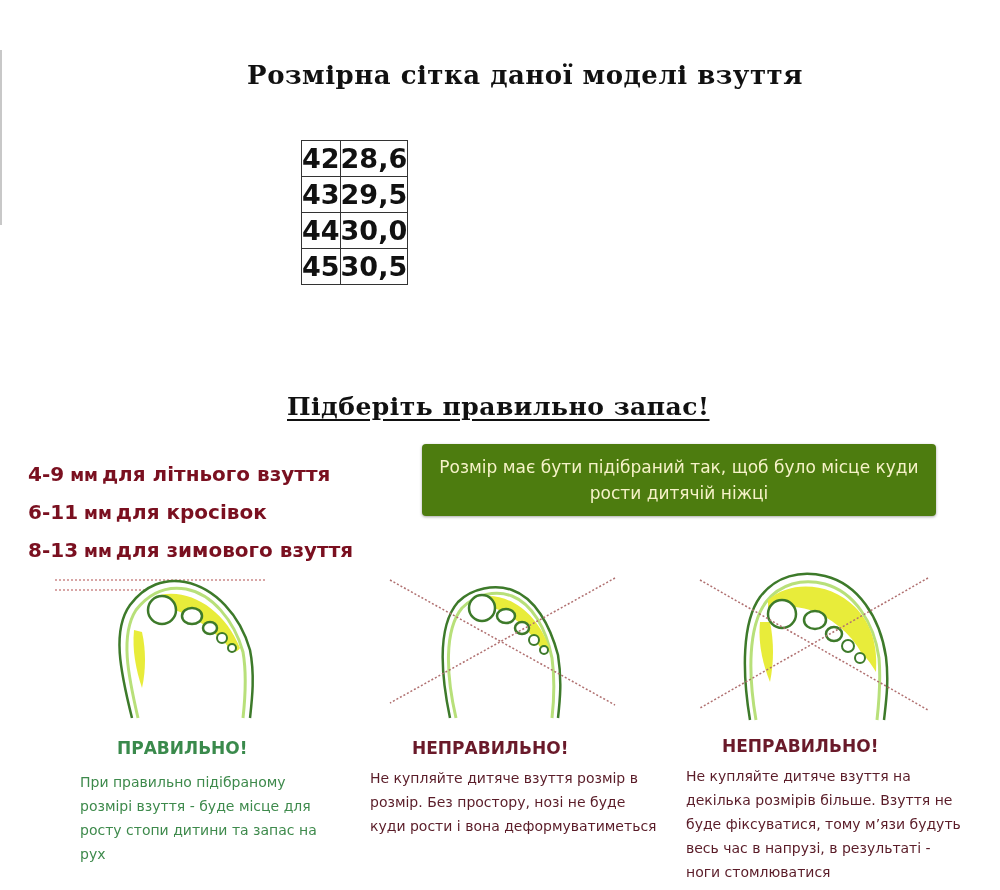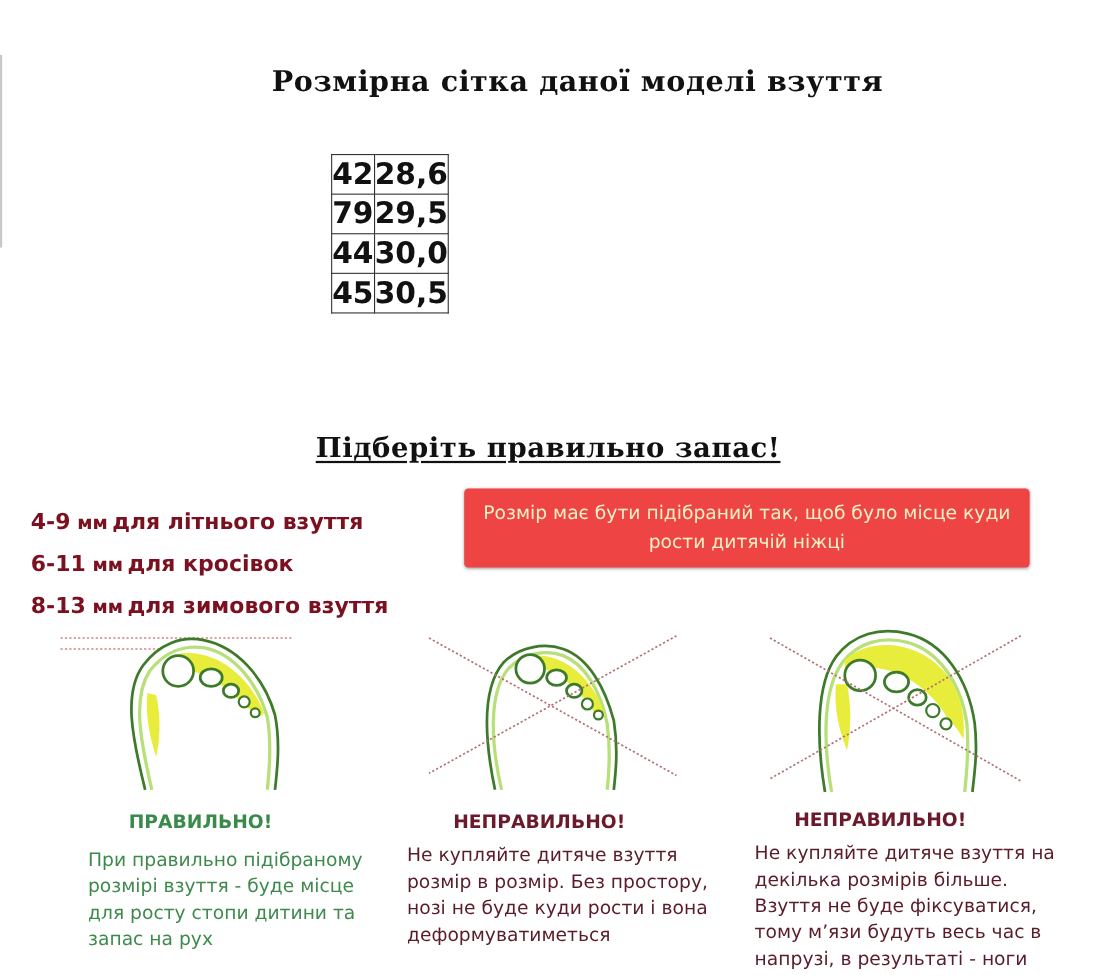--- a/index.html
+++ b/index.html
@@ -11,45 +11,45 @@
   table.sizes th.c1 { width: 148px; height: 40px; font-family: "DejaVu Serif", serif; font-size: 26px; font-weight: bold; }
   table.sizes th.c2 { width: 276px; height: 40px; font-family: "DejaVu Serif", serif; font-size: 18px; font-weight: bold; }
   table.sizes td { height: 35px; font-family: "DejaVu Sans", sans-serif; font-weight: bold; font-size: 27px; line-height: 35px; }
   table.sizes tr:last-child td { border-bottom: 1.5px solid #333; text-align: center; }
   .subtitle { position: absolute; left: 287px; top: 392px; font-family: "DejaVu Serif", serif; font-weight: bold; font-size: 25px; color: #111; text-decoration: underline; text-underline-offset: 4px; text-decoration-thickness: 2px; letter-spacing: 0.5px; }
   .allowances { position: absolute; left: 28px; top: 455px; color: #7a1020; font-family: "DejaVu Sans", sans-serif; font-weight: bold; }
   .allowance { height: 38px; line-height: 38px; white-space: nowrap; }
   .allowance .range { font-size: 20px; }
   .allowance .unit { font-size: 17px; margin: 0 4px 0 6px; }
   .allowance .desc { font-size: 20px; }
-  .green-box { position: absolute; left: 422px; top: 444px; width: 514px; height: 72px; background: #ef4444; border-radius: 4px; box-shadow: 0 1px 3px rgba(0,0,0,0.35); color: #f6f2c8; font-family: "DejaVu Sans", sans-serif; font-size: 17px; text-align: center; display: flex; align-items: center; justify-content: center; line-height: 26px; padding: 0 10px; box-sizing: border-box; }
+  .green-box { position: absolute; left: 422px; top: 444px; width: 514px; height: 72px; background: #4d7c0f; border-radius: 4px; box-shadow: 0 1px 3px rgba(0,0,0,0.35); color: #f6f2c8; font-family: "DejaVu Sans", sans-serif; font-size: 17px; text-align: center; display: flex; align-items: center; justify-content: center; line-height: 26px; padding: 0 10px; box-sizing: border-box; }
   .foot-panel { position: absolute; top: 570px; }
   .foot-panel svg { display: block; }
   .verdict { position: absolute; font-family: "DejaVu Sans", sans-serif; font-weight: bold; font-size: 17px; }
   .verdict.good { color: #3a8a4c; text-align: center; }
   .verdict.bad { color: #6a1a2a; }
-  .desc-text { position: absolute; font-family: "DejaVu Sans", sans-serif; font-size: 17px; line-height: 24px; }
+  .desc-text { position: absolute; font-family: "DejaVu Sans", sans-serif; font-size: 14px; line-height: 24px; }
   .desc-text.good { color: #3e8a4c; }
   .desc-text.bad { color: #5a1c28; }
 </style>
 </head>
 <body>
 
 <div class="edge-line"></div>
 
 <div class="title">Розмірна сітка даної моделі взуття</div>
 
 <table class="sizes">
   <tbody>
   <tr>
     <td>42</td>
     <td>28,6</td>
   </tr>
   <tr>
-    <td>79</td>
+    <td>43</td>
     <td>29,5</td>
   </tr>
   <tr>
     <td>44</td>
     <td>30,0</td>
   </tr>
   <tr>
     <td>45</td>
     <td>30,5</td>
   </tr>

